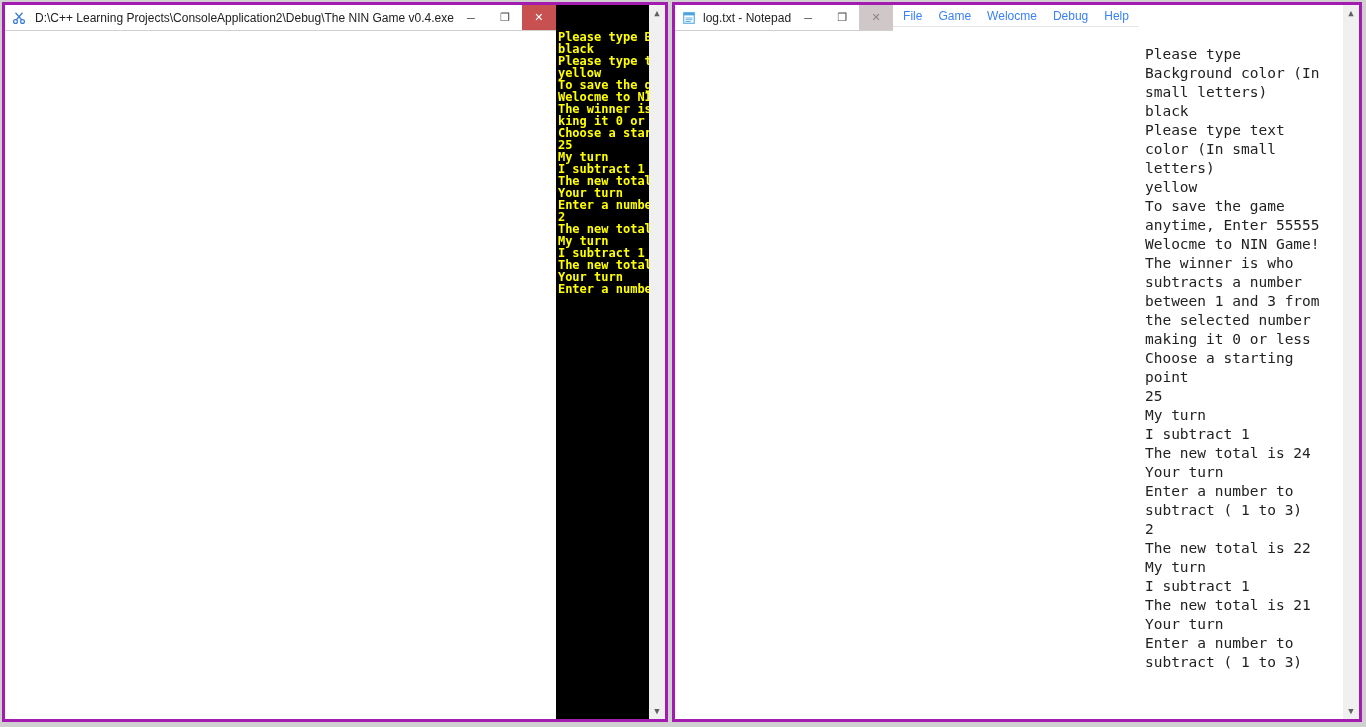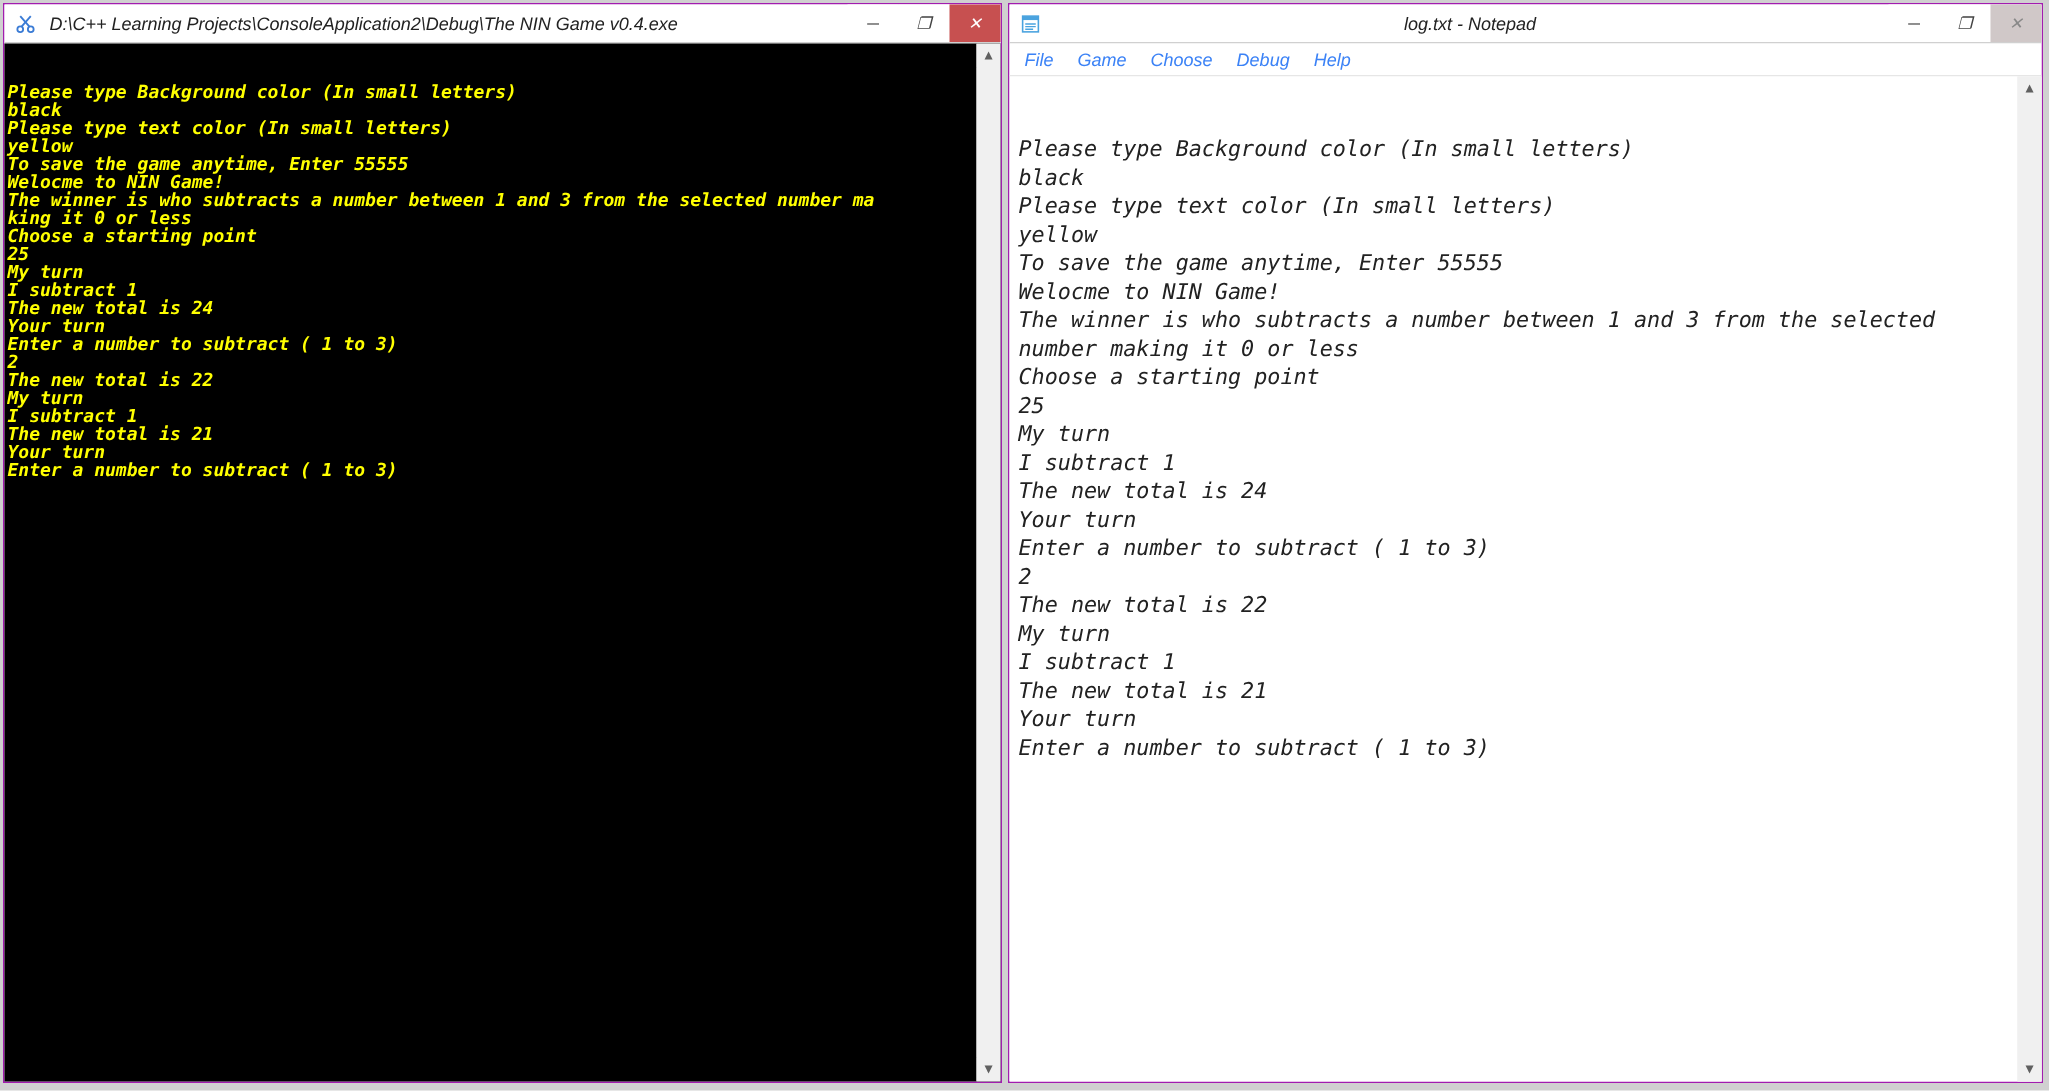--- a/index.html
+++ b/index.html
@@ -8,24 +8,22 @@
     padding: 0;
     width: 1366px;
     height: 727px;
     font-family: "Segoe UI", Tahoma, sans-serif;
     background: #d0d0d0;
     overflow: hidden;
     display: flex;
   }
   .window {
     display: flex;
-    flex-direction: column;
-    border: 1px solid #a21caf;
-    background: #fff;
-    font-style: italic;
+    border: 3px solid #a21caf;
+    background: #fff;
   }
   .console-window {
     width: 666px;
     height: 720px;
     margin: 2px;
     background: #fff;
   }
   .notepad-window {
     width: 690px;
     height: 720px;
@@ -215,21 +213,21 @@
     <div class="titlebar-title">log.txt - Notepad</div>
     <div class="win-buttons">
       <div class="win-btn">─</div>
       <div class="win-btn">❐</div>
       <div class="win-btn close">✕</div>
     </div>
   </div>
   <div class="menubar">
     <div class="menu-item">File</div>
     <div class="menu-item">Game</div>
-    <div class="menu-item">Choose</div>
+    <div class="menu-item">Welocme</div>
     <div class="menu-item">Debug</div>
     <div class="menu-item">Help</div>
   </div>
   <div class="notepad-body">
     <div style="padding-right:18px;">Please type Background color (In small letters)
 black
 Please type text color (In small letters)
 yellow
 To save the game anytime, Enter 55555
 Welocme to NIN Game!

